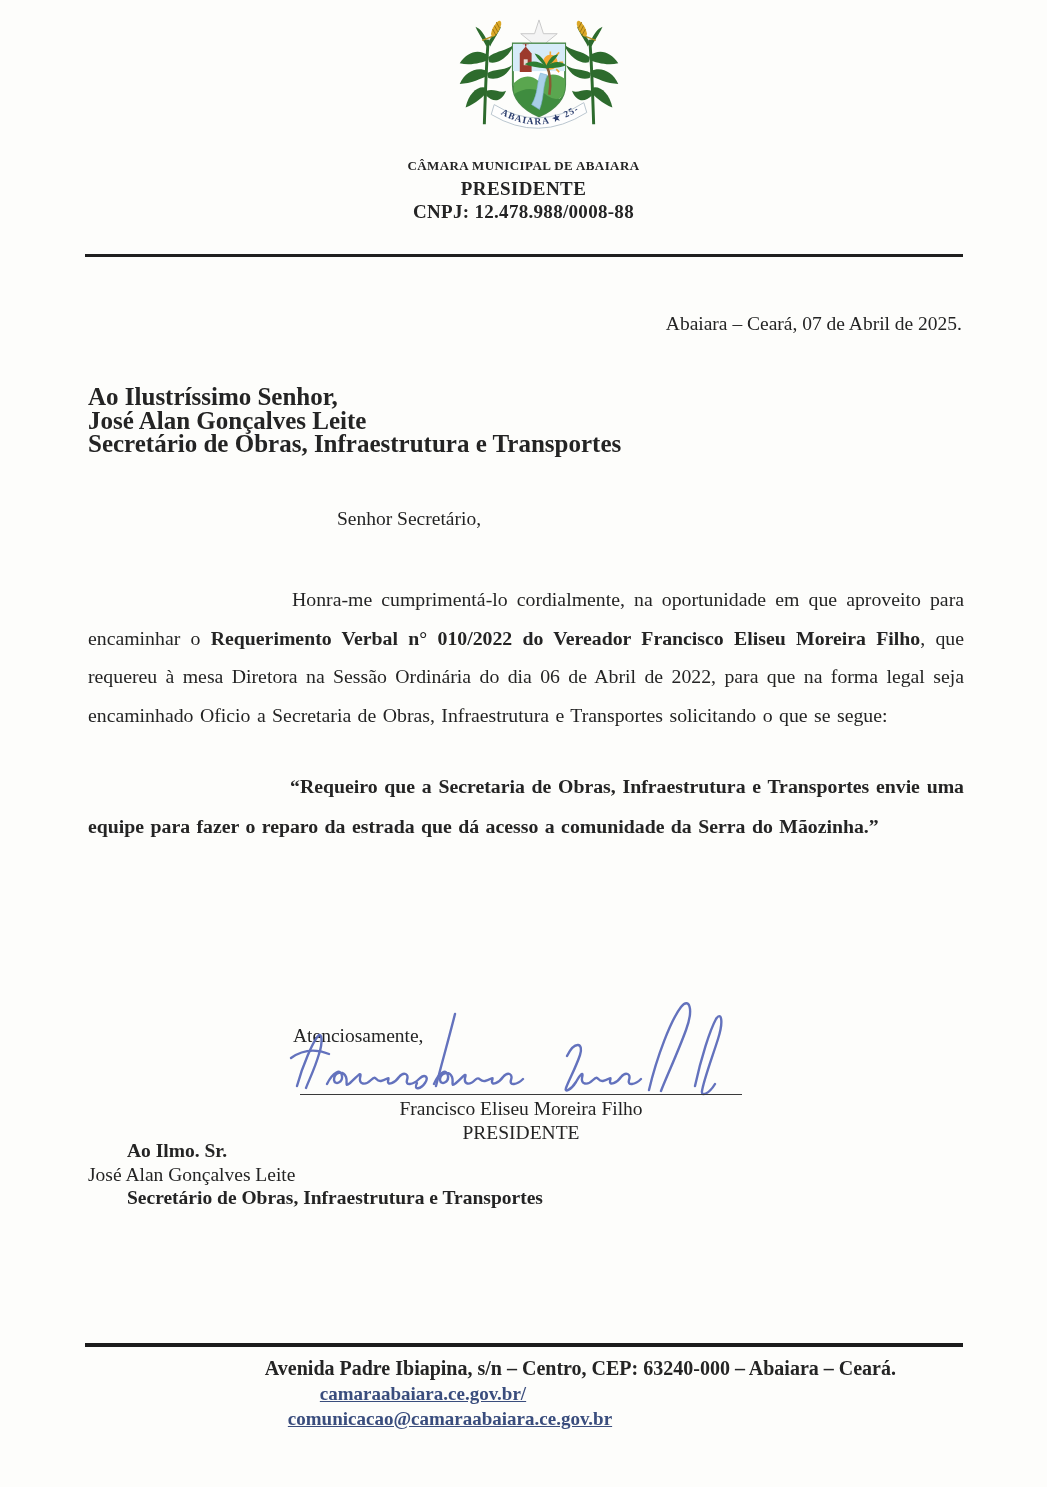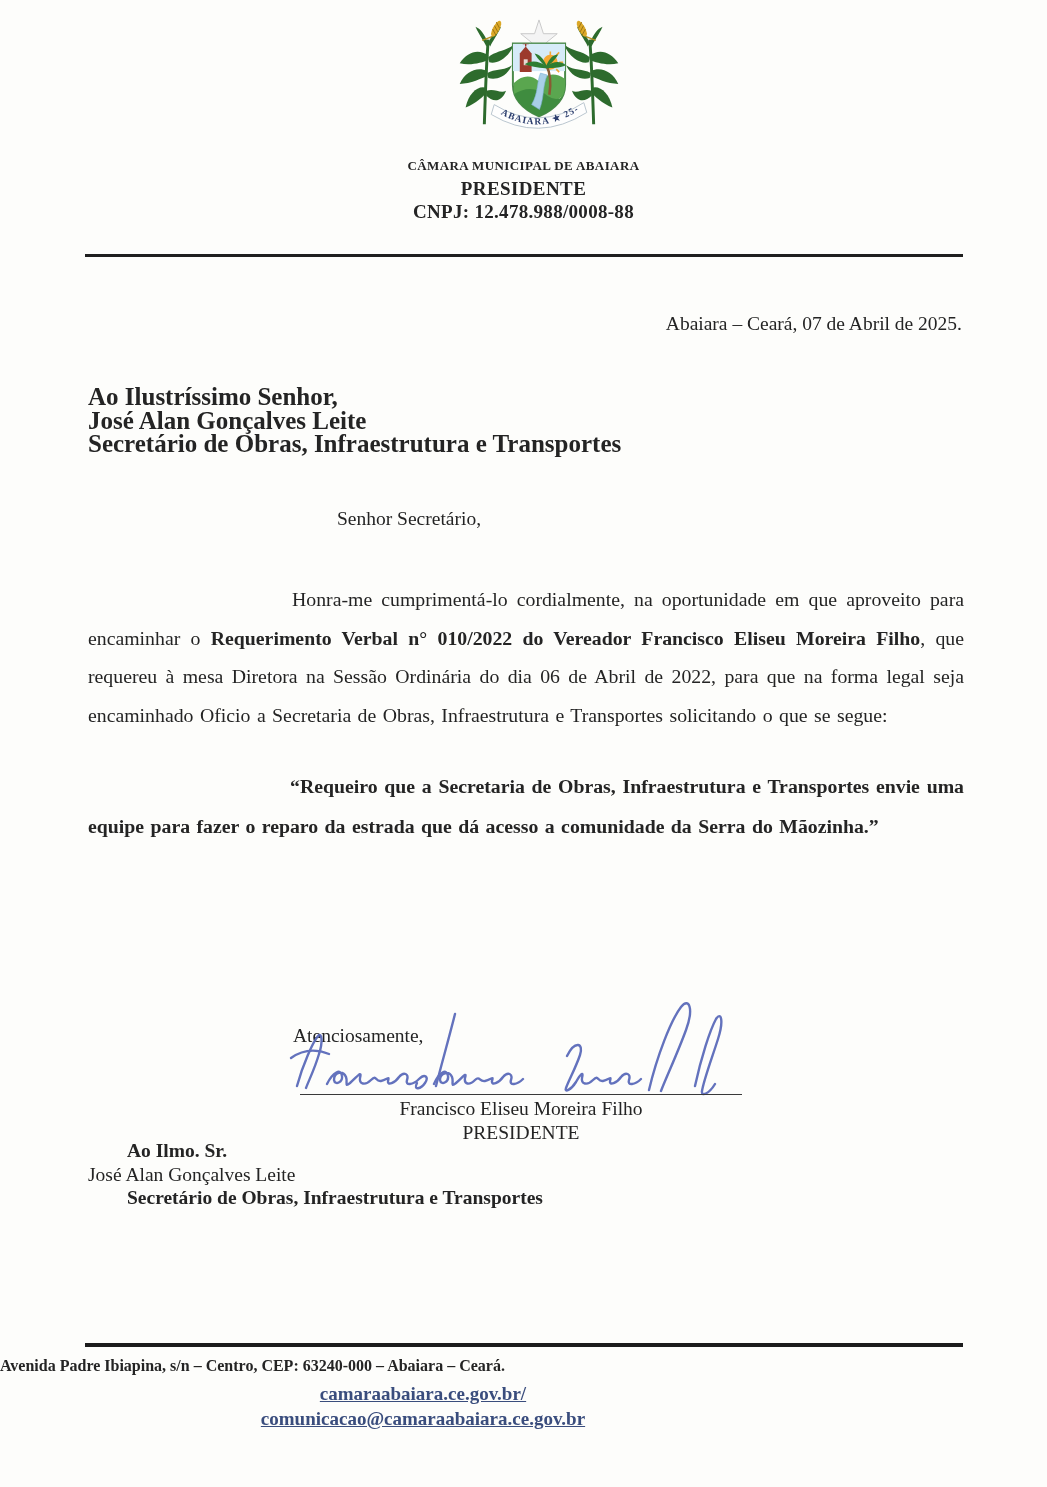--- a/index.html
+++ b/index.html
@@ -32,25 +32,25 @@
   .closing{top:872px;line-height:40px;text-indent:204px;}
   .signoff{left:293px;top:993px;font-size:19.5px;margin-top:32px;}
   
   .sig-svg{left:283px;top:998px;width:462px;height:106px;}
   .sig-line{left:300px;top:1094px;width:442px;height:0;border-top:1.6px solid #3a3a3a;}
   .sig-name-block{left:300px;top:1097px;width:442px;text-align:center;line-height:23.5px;font-size:19.5px;}
   .cc-block{left:88px;top:1139px;font-size:19.5px;line-height:23.5px;}
   .cc-bold{font-weight:bold;margin-left:39px;}
   
   .rule-bottom{left:85px;top:1343px;width:878px;height:4px;background:#1c1c1c;}
-  .footer-address{left:0;top:1357px;width:896px;text-align:left;font-size:16px;font-weight:bold;}
+  .footer-address{left:0;top:1357px;width:896px;text-align:right;font-size:20px;font-weight:bold;}
   .footer-link{width:846px;left:0;text-align:center;font-size:19px;font-weight:bold;}
   .footer-link a{color:#3a4d7d;text-decoration:underline;}
   .site{top:1383px;}
-  .email{top:1408px;}
+  .email{top:1408px;padding-left:27px;}
 </style>
 </head>
 <body>
 
 <div class="page">
 
   <svg class="abs crest" viewBox="0 0 175 132" xmlns="http://www.w3.org/2000/svg">
     <defs>
       <clipPath id="shieldClip">
         <path d="M61,30 L114,30 L114,72 Q114,92 87.5,104 Q61,92 61,72 Z"></path>

